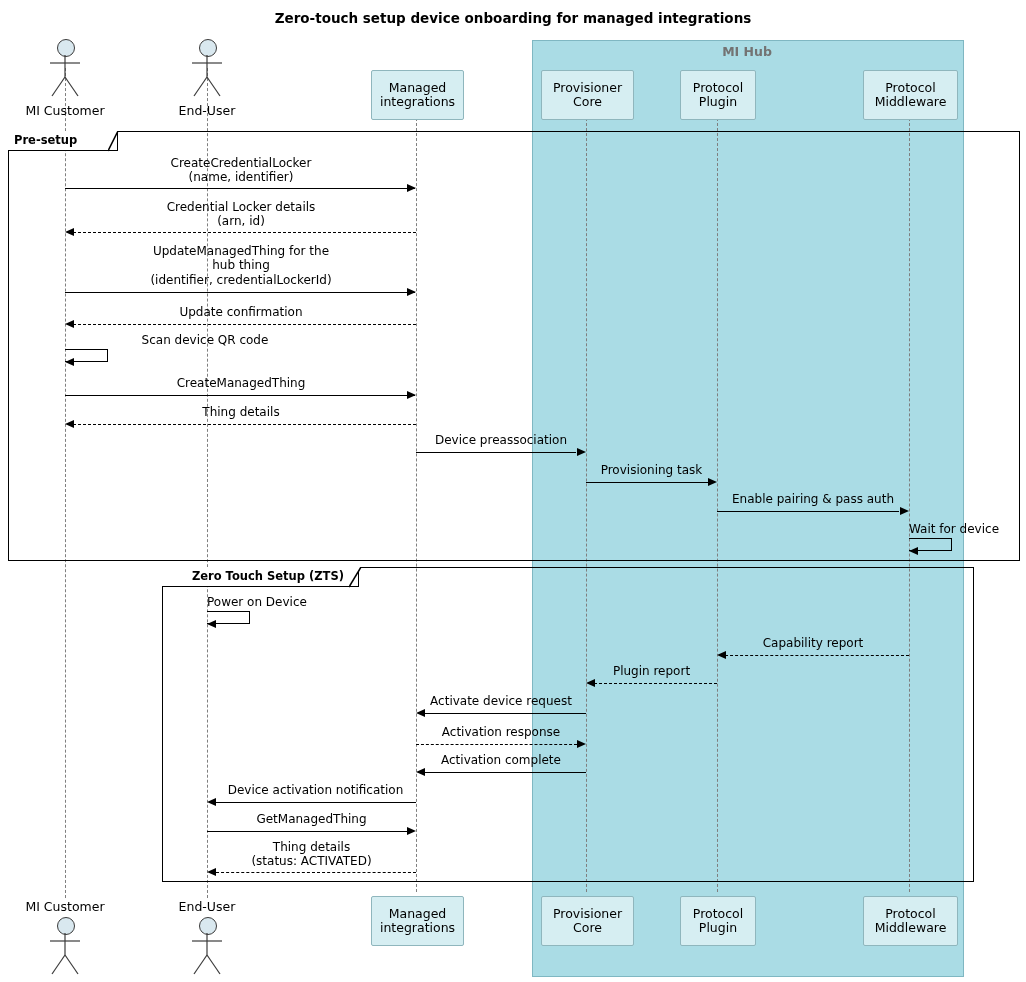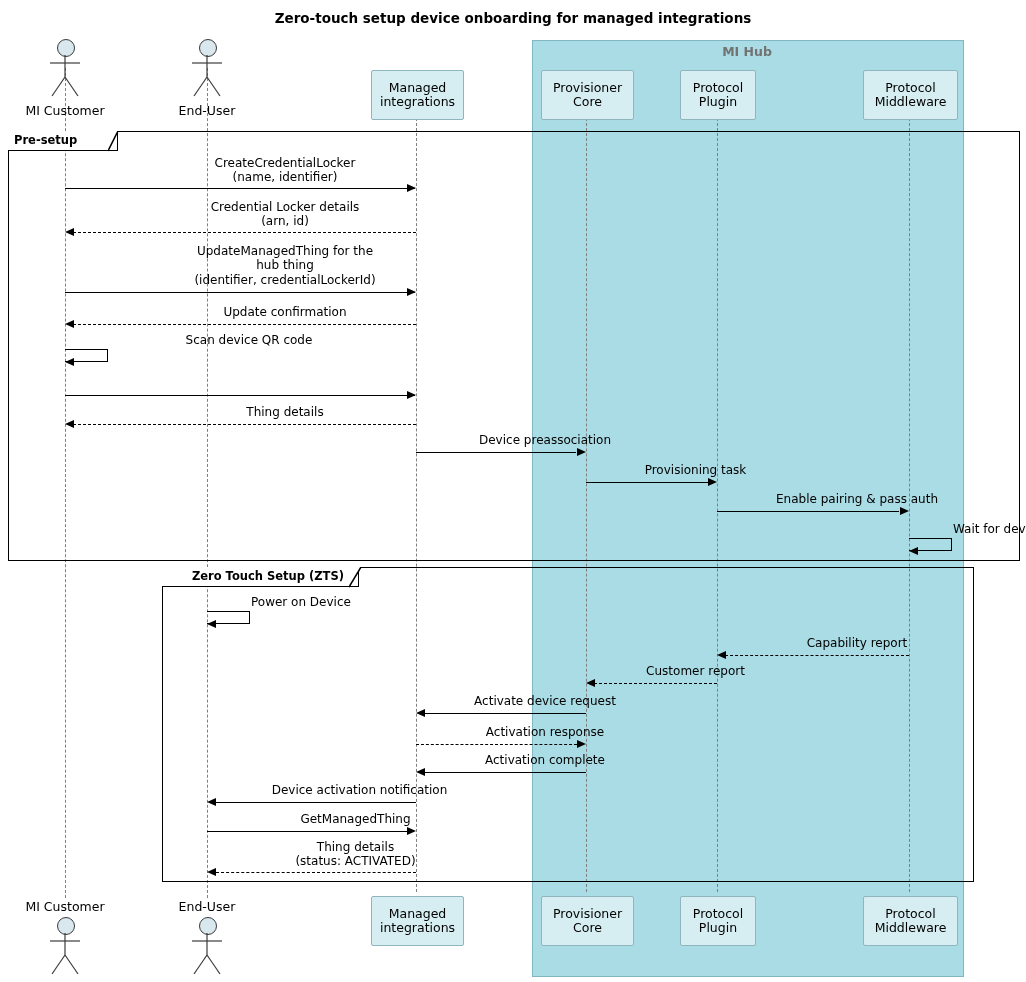--- a/index.html
+++ b/index.html
@@ -63,21 +63,20 @@
     border-left:9px solid #000;
   }
   .arrow-l{
     position:absolute;width:0;height:0;
     border-top:4.5px solid transparent;border-bottom:4.5px solid transparent;
     border-right:9px solid #000;
   }
   .msg-label{
     position:absolute;font-size:12px;color:#000;text-align:center;white-space:nowrap;
     line-height:1.2;
-    padding-left:44px;
   }
   
   .self-box{
     position:absolute;border:1px solid #000;border-left:none;
     border-bottom:1px solid #000;
     box-sizing:border-box;
   }
 </style>
 </head>
 <body>
@@ -183,20 +182,21 @@
   <div class="arrow-r" style="left:407px;top:287.5px;"></div>
 
   <div class="msg-label" style="left:65px;top:305px;width:352px;">Update confirmation</div>
   <div class="msg-line dashed" style="left:68px;top:324px;width:348px;"></div>
   <div class="arrow-l" style="left:65px;top:319.5px;"></div>
 
   <div class="msg-label" style="left:65px;top:333px;width:280px;text-align:center;">Scan device QR code</div>
   <div class="self-box" style="left:65px;top:349px;width:43px;height:13px;"></div>
   <div class="arrow-l" style="left:65px;top:357.5px;"></div>
 
+  <div class="msg-label" style="left:65px;top:376px;width:352px;">CreateManagedThing</div>
   <div class="msg-line" style="left:65px;top:395px;width:350px;"></div>
   <div class="arrow-r" style="left:407px;top:390.5px;"></div>
 
   <div class="msg-label" style="left:65px;top:405px;width:352px;">Thing details</div>
   <div class="msg-line dashed" style="left:68px;top:424px;width:348px;"></div>
   <div class="arrow-l" style="left:65px;top:419.5px;"></div>
 
   <div class="msg-label" style="left:416px;top:433px;width:170px;">Device preassociation</div>
   <div class="msg-line" style="left:416px;top:452px;width:160px;"></div>
   <div class="arrow-r" style="left:577px;top:447.5px;"></div>
@@ -214,21 +214,21 @@
   <div class="arrow-l" style="left:909px;top:546.5px;"></div>
 
   <div class="msg-label" style="left:207px;top:595px;width:130px;text-align:left;">Power on Device</div>
   <div class="self-box" style="left:207px;top:611px;width:43px;height:13px;"></div>
   <div class="arrow-l" style="left:207px;top:619.5px;"></div>
 
   <div class="msg-label" style="left:717px;top:636px;width:192px;">Capability report</div>
   <div class="msg-line dashed" style="left:720px;top:655px;width:189px;"></div>
   <div class="arrow-l" style="left:717px;top:650.5px;"></div>
 
-  <div class="msg-label" style="left:586px;top:664px;width:131px;">Customer report</div>
+  <div class="msg-label" style="left:586px;top:664px;width:131px;">Plugin report</div>
   <div class="msg-line dashed" style="left:589px;top:683px;width:128px;"></div>
   <div class="arrow-l" style="left:586px;top:678.5px;"></div>
 
   <div class="msg-label" style="left:416px;top:694px;width:170px;">Activate device request</div>
   <div class="msg-line" style="left:425px;top:713px;width:161px;"></div>
   <div class="arrow-l" style="left:416px;top:708.5px;"></div>
 
   <div class="msg-label" style="left:416px;top:725px;width:170px;">Activation response</div>
   <div class="msg-line dashed" style="left:416px;top:744px;width:161px;"></div>
   <div class="arrow-r" style="left:577px;top:739.5px;"></div>

